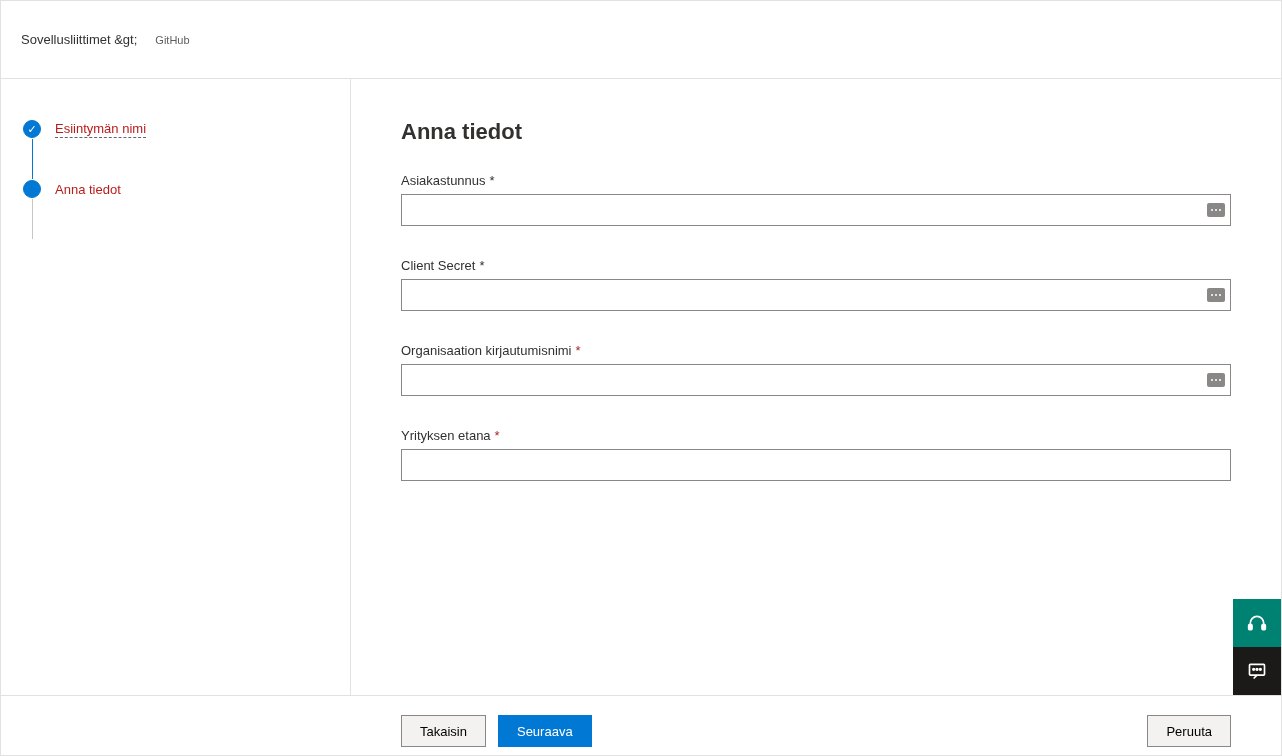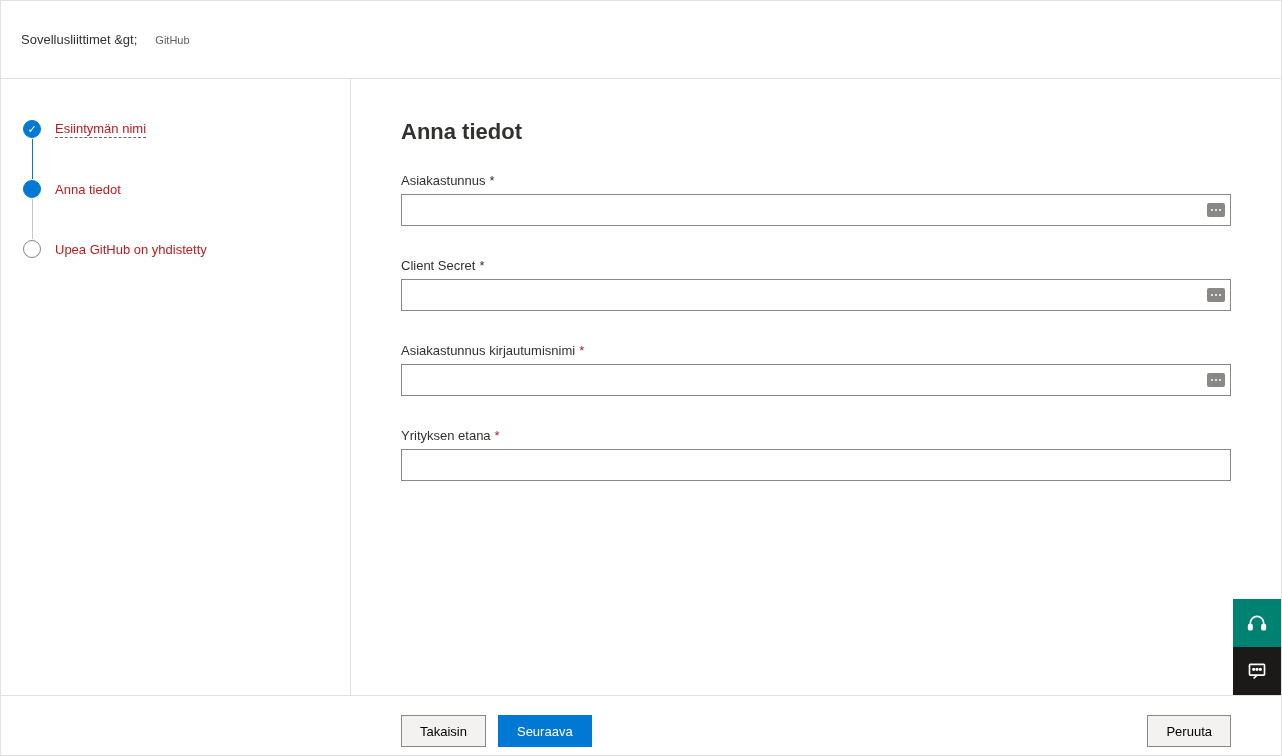--- a/index.html
+++ b/index.html
@@ -60,24 +60,20 @@
           <span class="check">✓</span>
         </div>
       <div class="connector"></div>
       <span class="label">Esiintymän nimi</span>
     </div>
     <div class="step current">
       <div class="circle"></div>
       <div class="connector"></div>
       <span class="label">Anna tiedot</span>
     </div>
-    <div class="step">
-      <div class="circle"></div>
-      <span class="label">Upea GitHub on yhdistetty</span>
-    </div>
   </div>
 
   <div class="main">
     <h1>Anna tiedot</h1>
 
     <div class="field">
       <div class="field-label">
         <span>Asiakastunnus</span>
         <span class="req dark">*</span>
       </div>
@@ -101,21 +97,21 @@
         <div class="input-suffix">
             <span></span>
             <span></span>
             <span></span>
           </div>
       </div>
     </div>
 
     <div class="field">
       <div class="field-label">
-        <span>Asiakastunnus kirjautumisnimi</span>
+        <span>Organisaation kirjautumisnimi</span>
         <span class="req">*</span>
       </div>
       <div class="input-wrap">
         <input type="text" style="">
         <div class="input-suffix">
             <span></span>
             <span></span>
             <span></span>
           </div>
       </div>

